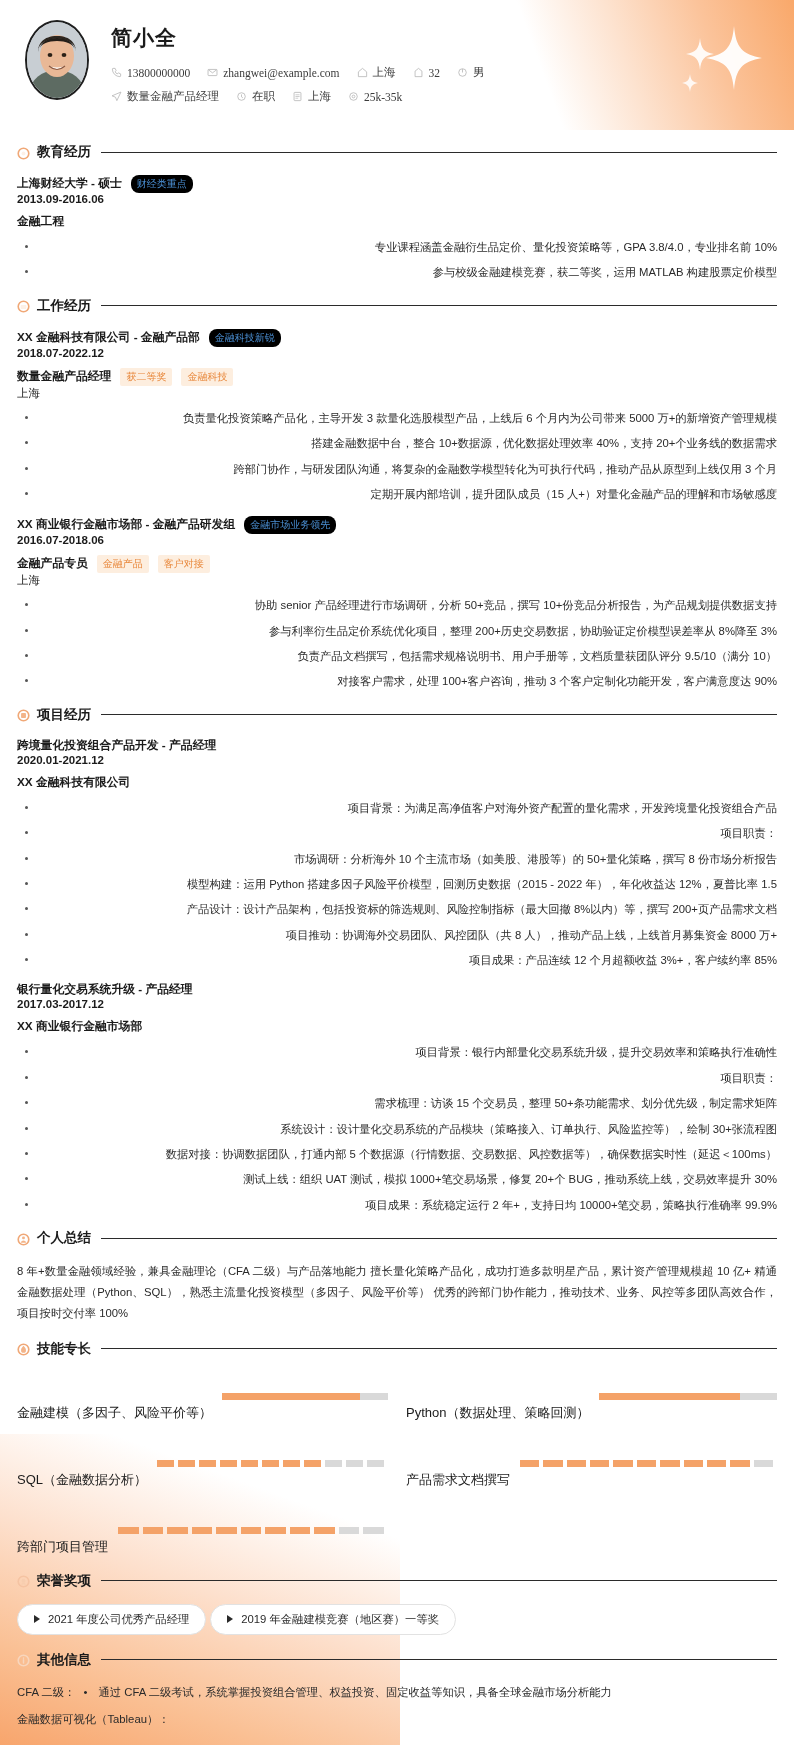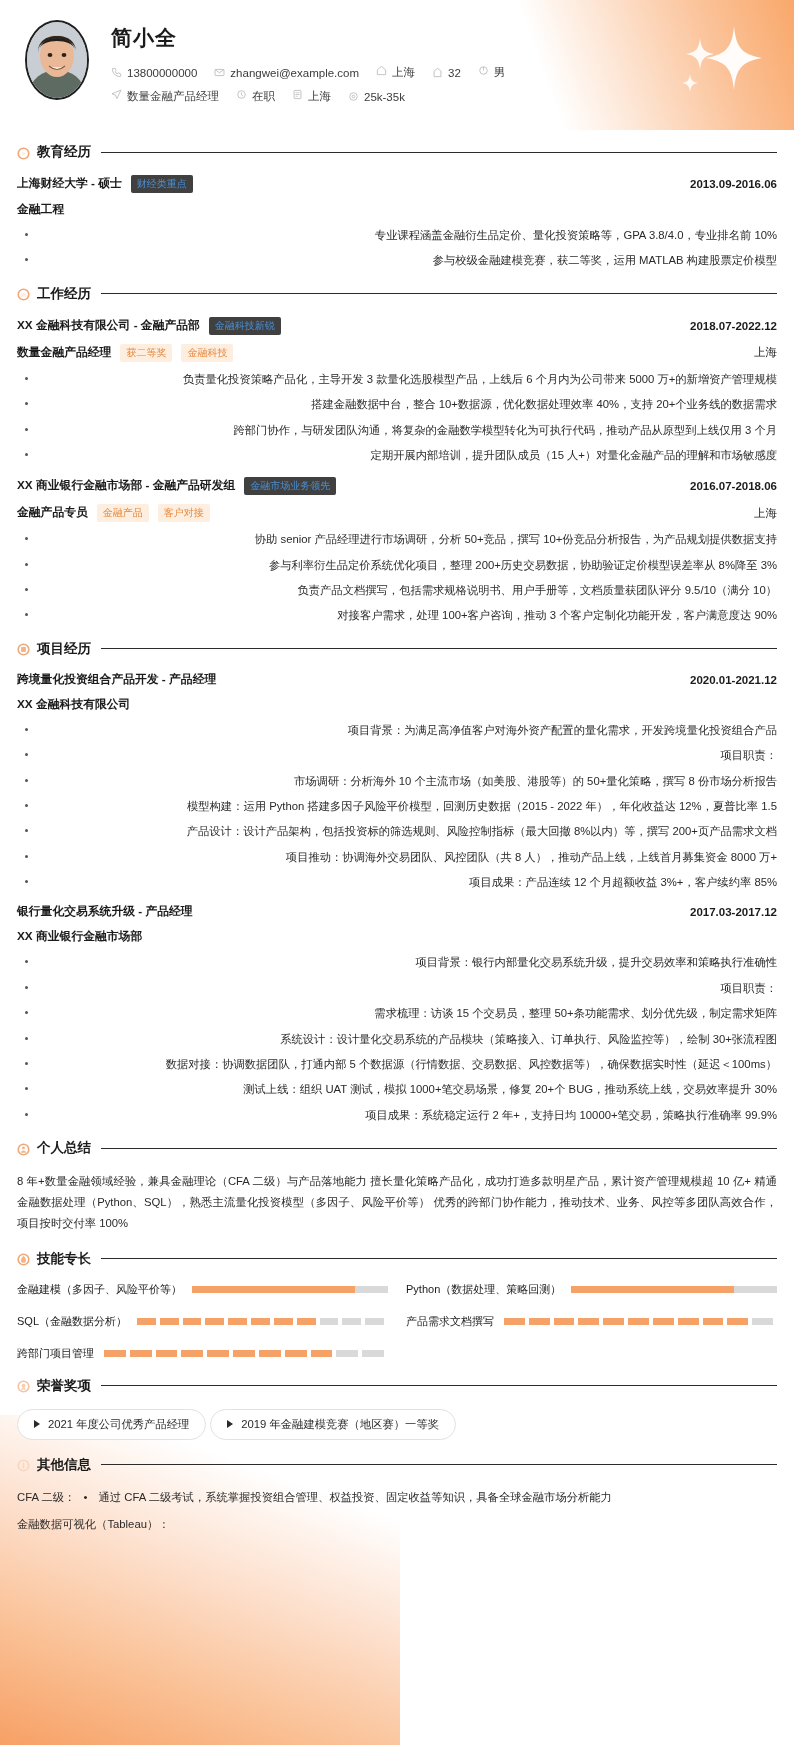--- a/index.html
+++ b/index.html
@@ -62,40 +62,40 @@
     margin-bottom: 13px;
   }
   .meta-row {
     display: flex;
     align-items: center;
     flex-wrap: wrap;
     font-size: 11.5px;
     color: #3b3b3b;
     margin-bottom: 9px;
   }
-  .meta-item { display: flex; align-items: flex-start; margin-right: 17px; white-space: nowrap; }
+  .meta-item { display: flex; align-items: center; margin-right: 17px; white-space: nowrap; font-family: Liberation Serif, serif; }
   .meta-item .ic { margin-right: 5px; color: #b7b7b7; display:inline-flex; }
 
   
   .section { margin-top: 16px; }
   .sec-head { display: flex; align-items: center; gap: 7px; margin-bottom: 14px; }
   .sec-ic { width: 13px; height: 13px; flex: 0 0 auto; }
   .sec-title { font-size: 13.5px; font-weight: bold; color: #1b1b1b; white-space: nowrap; }
   .sec-line { flex: 1; height: 1px; background: #2b2b2b; margin-left: 3px; }
 
   
   .entry { margin-bottom: 14px; }
-  .entry-top { display: flex; align-items: center; justify-content: space-between; margin-bottom: 9px; }
+  .entry-top { display: flex; align-items: flex-start; justify-content: space-between; margin-bottom: 9px; flex-direction: column; }
   .entry-left { display: flex; align-items: center; gap: 9px; flex-wrap: wrap; }
   .entry-title { font-size: 11.8px; font-weight: bold; color: #1b1b1b; }
   .entry-date { font-size: 11.5px; font-weight: bold; color: #1b1b1b; white-space: nowrap; }
   .entry-sub { font-size: 11.5px; color: #1b1b1b; }
   .tag-blue {
     font-size: 10px; color: #4a8fd4;
-    background: #404040; border-radius: 2px;
+    background: #000000; border-radius: 8px;
     padding: 2px 6px; white-space: nowrap;
   }
   .tag-orange {
     font-size: 10px; color: #e8883c;
     background: #fdeedf; border-radius: 2px;
     padding: 2px 6px; white-space: nowrap;
   }
   .bullets { list-style: none; margin: 0; padding: 0; }
   .bullets li {
     position: relative;
@@ -129,21 +129,21 @@
     grid-template-columns: 1fr 1fr;
     column-gap: 18px;
     row-gap: 17px;
     margin-top: 4px;
   }
   .skill {
     display: flex;
     align-items: center;
     gap: 10px;
   }
-  .skill-label { font-size: 11px; color: #1b1b1b; white-space: nowrap; }
+  .skill-label { font-size: 13px; color: #1b1b1b; white-space: nowrap; margin-top: 32px; }
   .skill-bar {
     flex: 1;
     height: 7px;
     display: flex;
     gap: 0;
     align-items: center;
     min-width: 80px;
   }
   .seg { height: 7px; flex: 1; }
 

